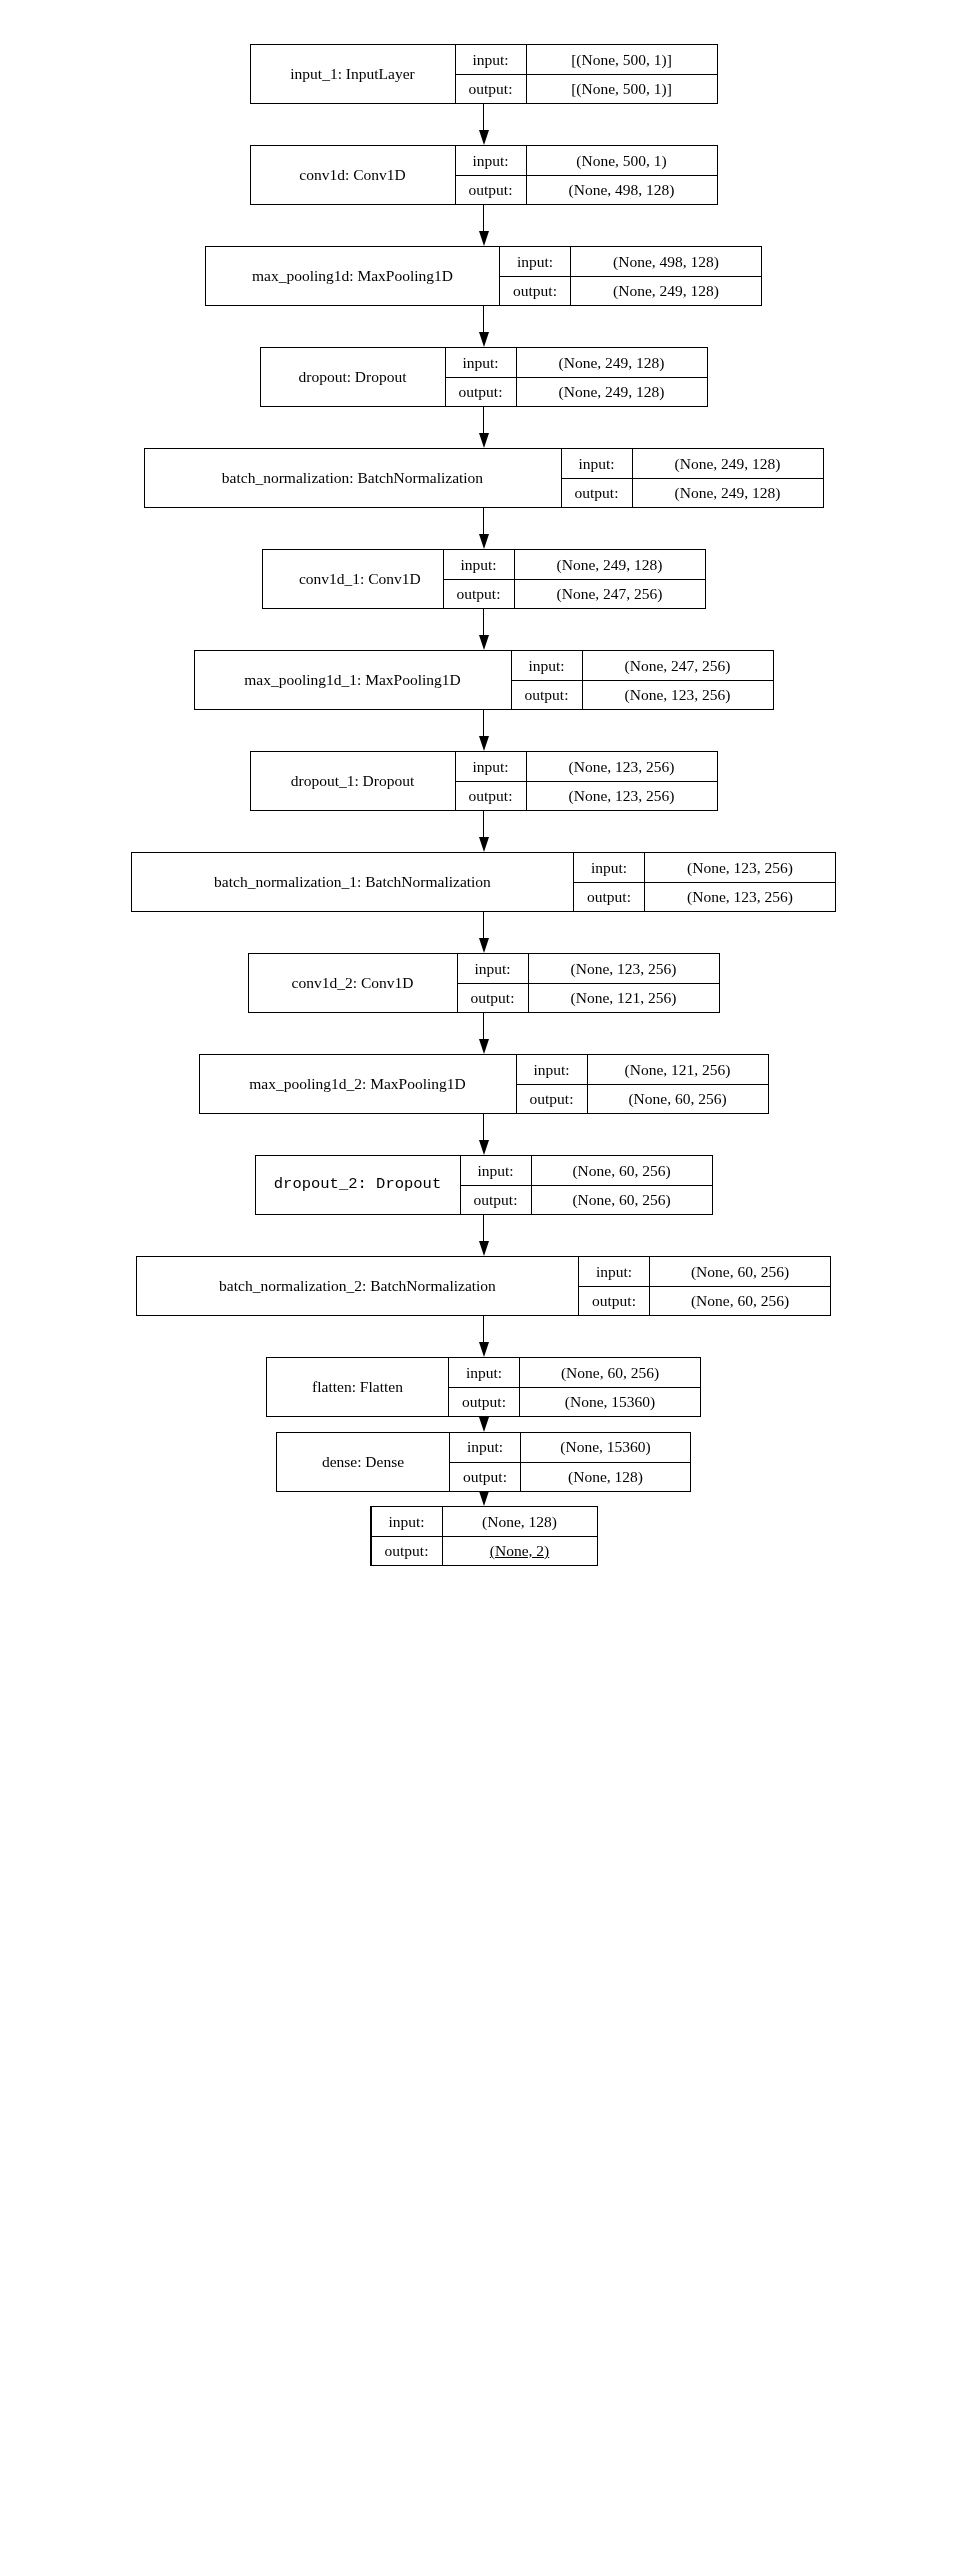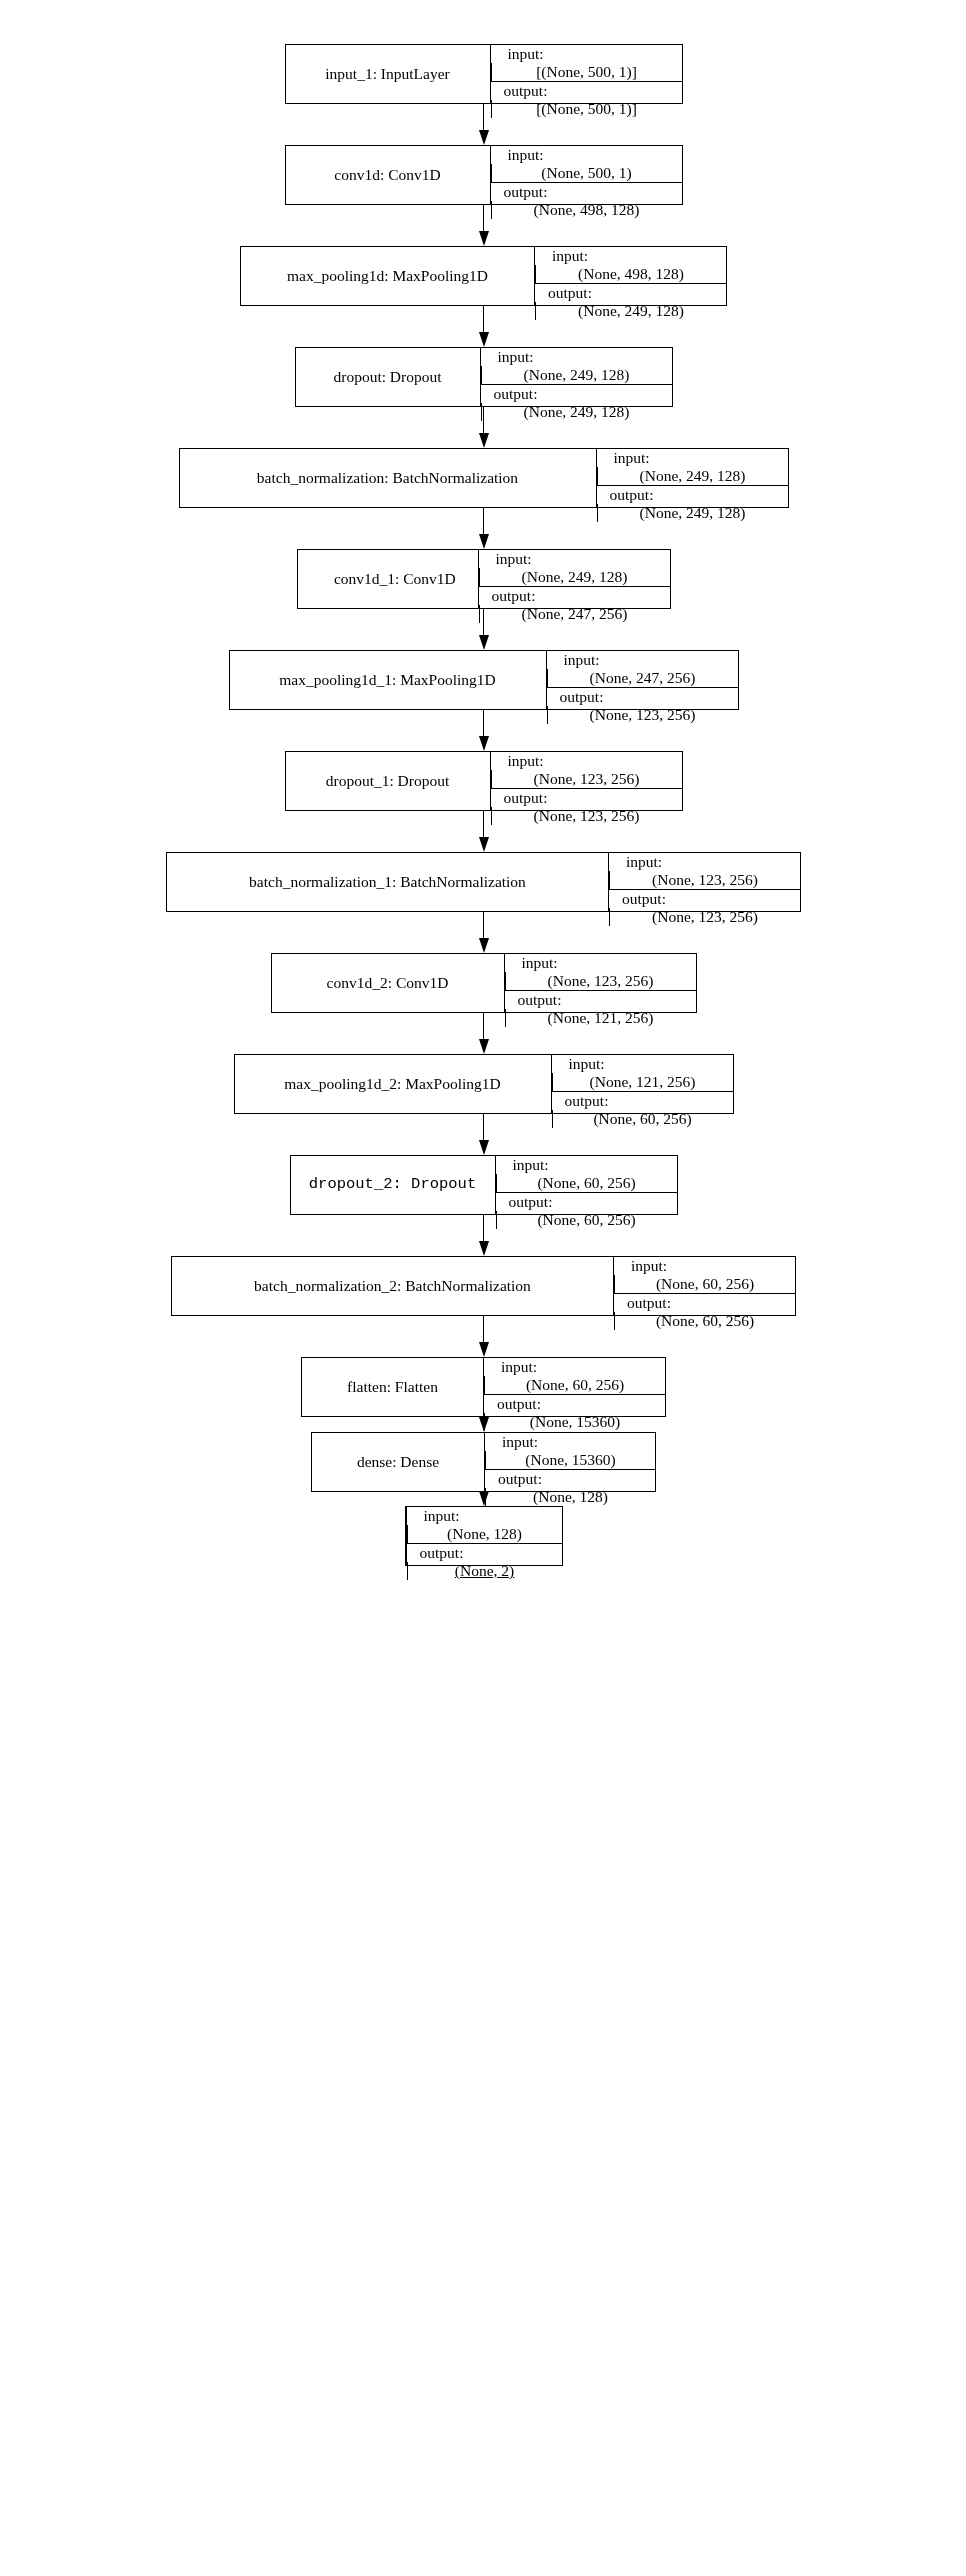--- a/index.html
+++ b/index.html
@@ -51,21 +51,21 @@
 
   .node-io {
     display: flex;
     flex-direction: column;
     border-left: 1.5px solid #000000;
     box-sizing: border-box;
   }
 
   .io-row {
     display: flex;
-    flex-direction: column;
+    flex-direction: row;
     flex: 1 1 50%;
     box-sizing: border-box;
   }
   .io-row.second {
     border-top: 1.5px solid #000000;
   }
 
   .io-label {
     display: flex;
     align-items: center;
@@ -279,21 +279,21 @@
           <div class="io-label">output:</div>
           <div class="io-value" style="width: 191px;">(None, 123, 256)</div>
         </div>
       </div>
     </div>
     <div class="edge g8">
       <div class="shaft"></div>
       <div class="head"></div>
     </div>
     <div class="node">
-      <div class="node-name" style="width: 232px;">conv1d_2: Conv1D</div>
+      <div class="node-name" style="width: 208px;">conv1d_2: Conv1D</div>
       <div class="node-io">
         <div class="io-row first">
           <div class="io-label">input:</div>
           <div class="io-value" style="width: 191px;">(None, 123, 256)</div>
         </div>
         <div class="io-row second">
           <div class="io-label">output:</div>
           <div class="io-value" style="width: 191px;">(None, 121, 256)</div>
         </div>
       </div>

